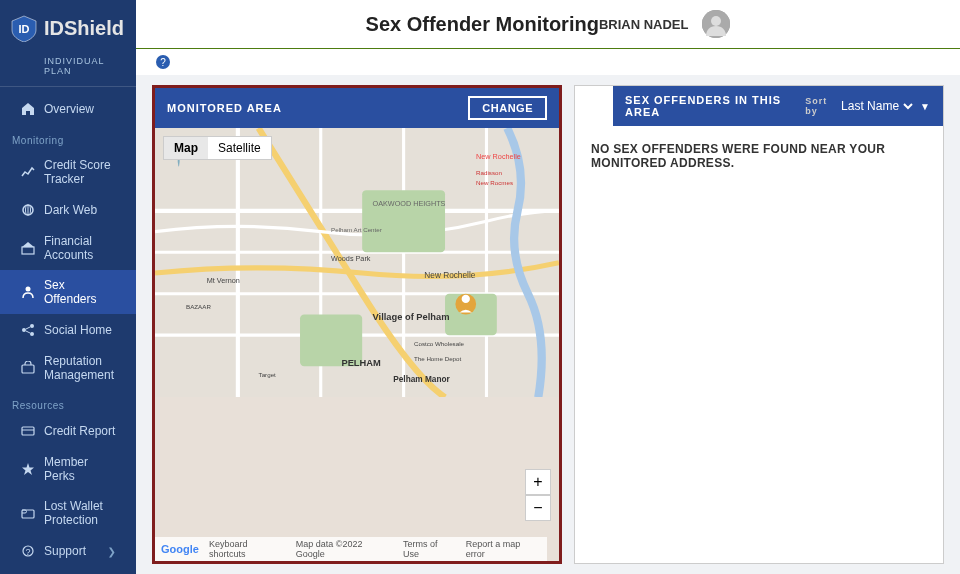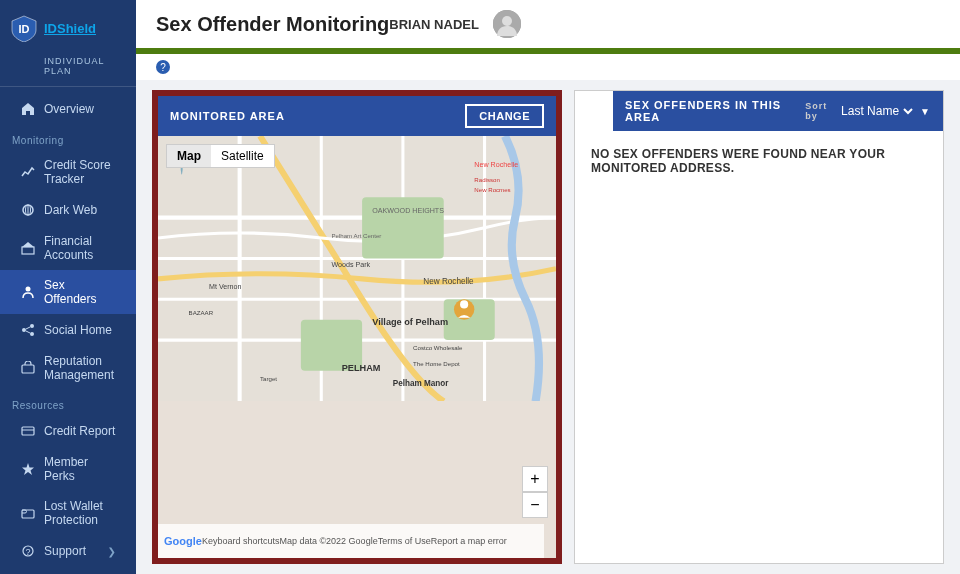--- a/index.html
+++ b/index.html
@@ -25,24 +25,23 @@
     .logo-row {
       display: flex;
       align-items: center;
       gap: 6px;
     }
     .logo-shield {
       width: 28px;
       height: 28px;
     }
     .logo-text {
-      font-size: 13px;
+      font-size: 20px;
       font-weight: bold;
-      color: #0ea5e9;
-      text-decoration: underline;
+      color: #e5e5e5;
     }
     .logo-sub {
       font-size: 9px;
       color: #a8c4e0;
       letter-spacing: 1px;
       margin-top: 14px;
       margin-left: 34px;
     }
 
     .sidebar-nav { padding: 6px 0; flex: 1; overflow-y: auto; }
@@ -75,22 +74,22 @@
       background: #f0f2f5;
       overflow: hidden;
     }
 
     
     #top-header {
       background: #fff;
       padding: 10px 20px;
       display: flex;
       align-items: center;
-      justify-content: flex-start;
-      border-bottom: 6px solid #4d7c0f;
+      justify-content: center;
+      border-bottom: 1px solid #4d7c0f;
       min-height: 48px;
     }
     .page-title { font-size: 20px; font-weight: bold; color: #222; }
     .user-info { display: flex; align-items: center; gap: 14px; font-size: 13px; color: #333; font-weight: bold; }
     .user-avatar {
       width: 28px; height: 28px; border-radius: 50%; background: #999;
       display: flex; align-items: center; justify-content: center; color: #fff; font-size: 12px;
     }
 
     
@@ -115,21 +114,21 @@
       flex: 1;
       gap: 12px;
       padding: 10px 16px 10px 16px;
       overflow: hidden;
     }
 
     
     .left-panel {
       flex: 1;
       background: #fff;
-      border: 6px solid #7f1d1d;
+      border: 3px solid #7f1d1d;
       display: flex;
       flex-direction: column;
       overflow: hidden;
     }
     .panel-header {
       background: #2a4fa0;
       color: #fff;
       padding: 8px 12px;
       font-size: 11px;
       font-weight: bold;
@@ -216,22 +215,23 @@
 
     
     .map-attribution {
       position: absolute;
       bottom: 0;
       left: 0;
       right: 12px;
       background: rgba(255,255,255,0.8);
       font-size: 9px;
       color: #555;
-      padding: 11px 6px;
-      display: flex;
+      padding: 2px 6px;
+      display: flex;
+      gap: 10px;
       align-items: center;
     }
     .google-logo { font-weight: bold; font-size: 11px; color: #4285f4; }
 
     
     .right-panel {
       width: 370px;
       background: #fff;
       border: 1px solid #ccc;
       display: flex;

